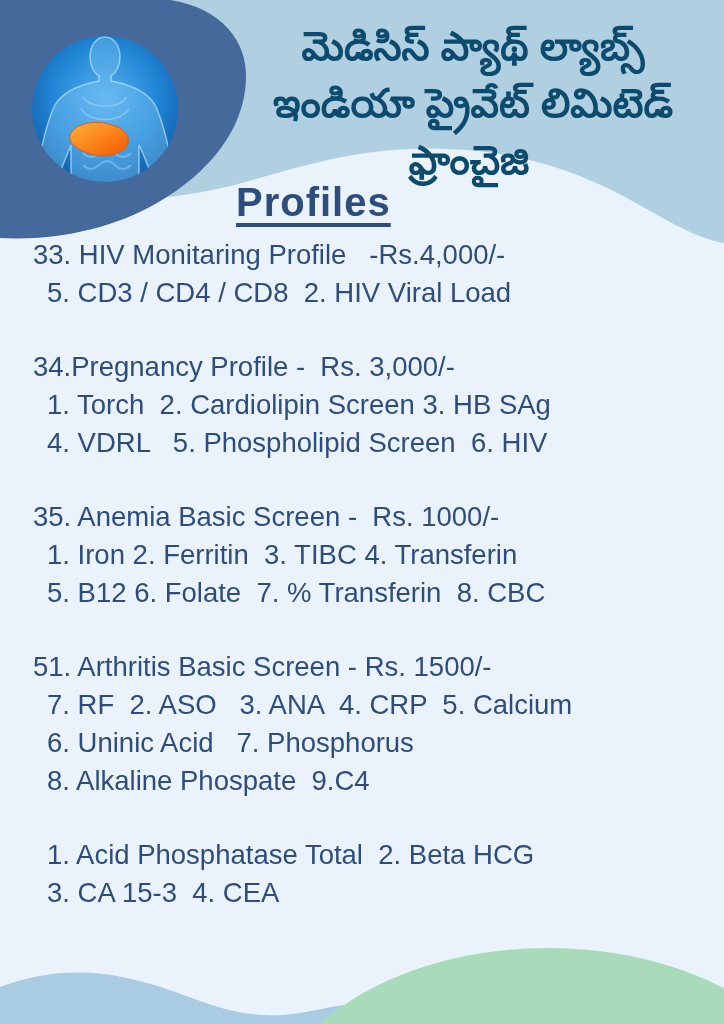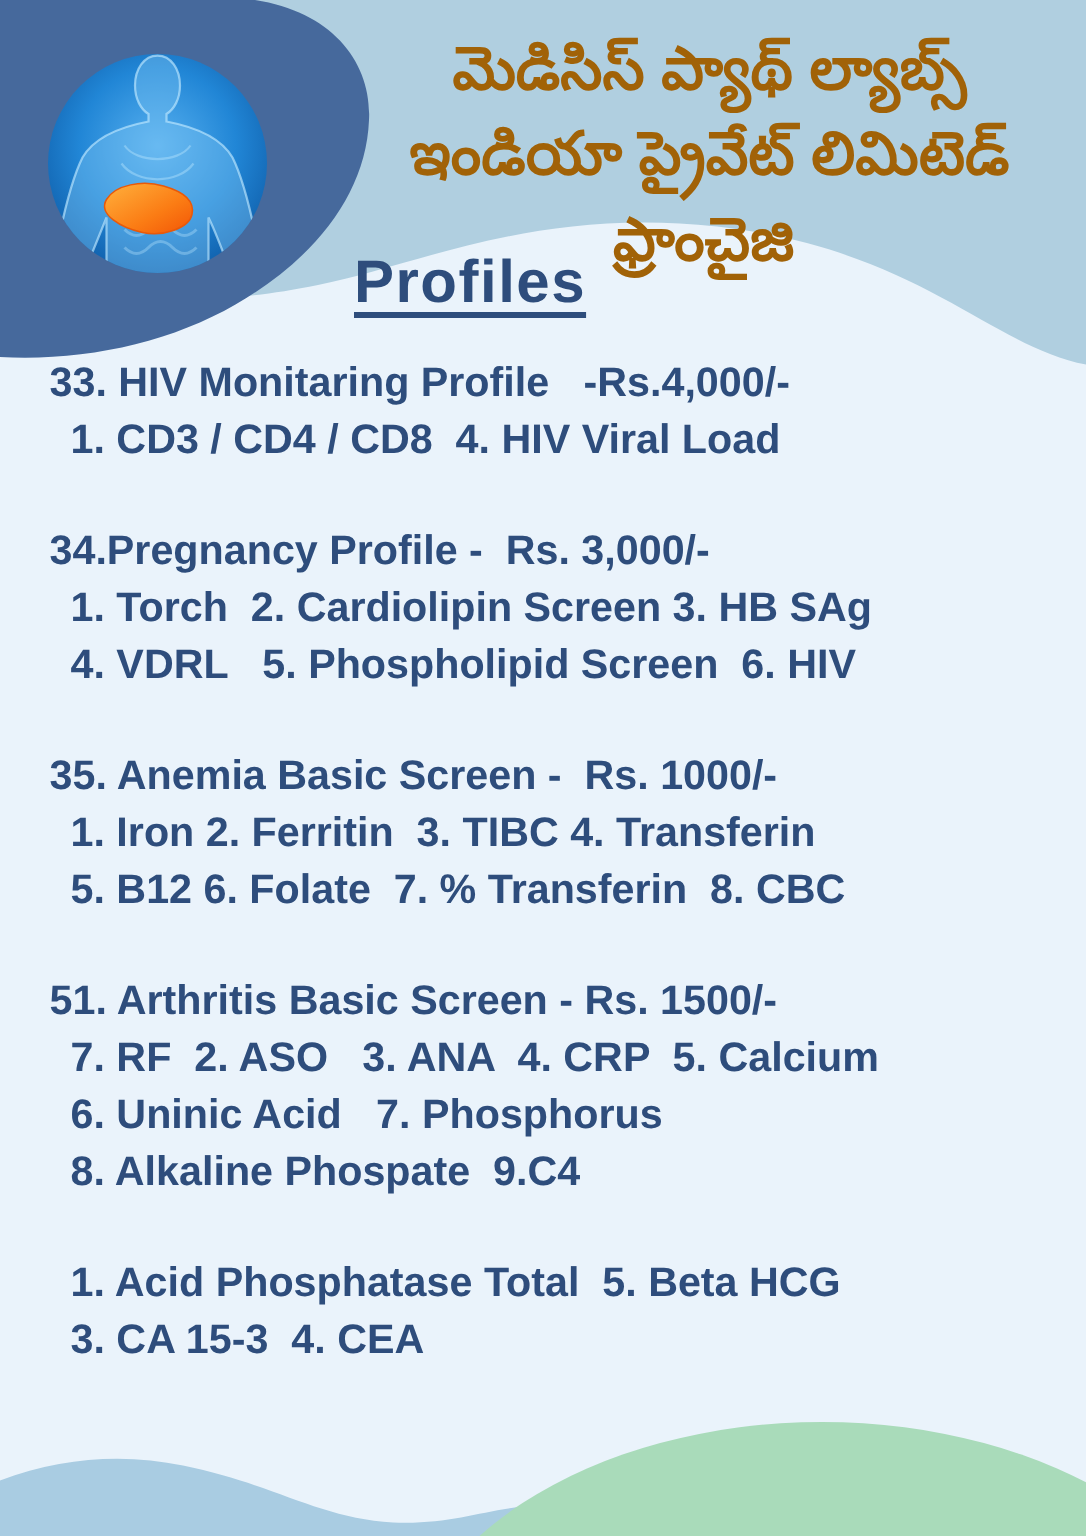--- a/index.html
+++ b/index.html
@@ -18,43 +18,43 @@
   .bg-shapes{
     position:absolute;left:0;top:0;width:724px;height:1024px;
   }
   
   .logo-wrap{
     position:absolute;left:31px;top:35px;width:148px;height:148px;
   }
   
   .org-name{
     position:absolute;left:238px;top:18px;width:470px;
-    color:#a16207;
+    color:#0c4a6e;
     font-size:40px;font-weight:bold;
     line-height:57px;
   }
   .org-line{white-space:pre;}
   .org-line.center{text-align:center;}
   .org-line.right{text-align:center;padding-right:8px;}
   
   .section-title{
-    position:absolute;left:236px;top:166px;
+    position:absolute;left:236px;top:180px;
     margin:0;
     color:#2e4d7c;
     font-size:40px;font-weight:bold;
     letter-spacing:1px;
     text-decoration:underline;
     text-decoration-thickness:4px;
     text-underline-offset:7px;
   }
   
   .profile-list{
     position:absolute;left:33px;top:236px;width:660px;
     color:#2e4d7c;
-    font-size:27.5px;font-weight:bold;
+    font-size:27.5px;font-weight:normal;
     line-height:38px;
   }
   .profile-group{margin-bottom:36px;}
   .profile-title{white-space:pre;}
   .profile-item{white-space:pre;padding-left:14px;}
 </style>
 </head>
 <body>
 
 <div class="poster">
@@ -131,21 +131,21 @@
     <div class="org-line center">ఇండియా ప్రైవేట్ లిమిటెడ్</div>
     <div class="org-line right">ఫ్రాంచైజి</div>
   </div>
 
   <h1 class="section-title">Profiles</h1>
 
   <div class="profile-list">
 
     <div class="profile-group">
       <div class="profile-title">33. HIV Monitaring Profile   -Rs.4,000/-</div>
-      <div class="profile-item">1. CD3 / CD4 / CD8  4. HIV Viral Load</div>
+      <div class="profile-item">5. CD3 / CD4 / CD8  2. HIV Viral Load</div>
     </div>
 
     <div class="profile-group">
       <div class="profile-title">34.Pregnancy Profile -  Rs. 3,000/-</div>
       <div class="profile-item">1. Torch  2. Cardiolipin Screen 3. HB SAg</div>
       <div class="profile-item">4. VDRL   5. Phospholipid Screen  6. HIV</div>
     </div>
 
     <div class="profile-group">
       <div class="profile-title">35. Anemia Basic Screen -  Rs. 1000/-</div>
@@ -154,18 +154,18 @@
     </div>
 
     <div class="profile-group">
       <div class="profile-title">51. Arthritis Basic Screen - Rs. 1500/-</div>
       <div class="profile-item">7. RF  2. ASO   3. ANA  4. CRP  5. Calcium</div>
       <div class="profile-item">6. Uninic Acid   7. Phosphorus</div>
       <div class="profile-item">8. Alkaline Phospate  9.C4</div>
     </div>
 
     <div class="profile-group">
-      <div class="profile-item">1. Acid Phosphatase Total  5. Beta HCG</div>
+      <div class="profile-item">1. Acid Phosphatase Total  2. Beta HCG</div>
       <div class="profile-item">3. CA 15-3  4. CEA</div>
     </div>
 
   </div>
 </div>
 
 </body></html>

